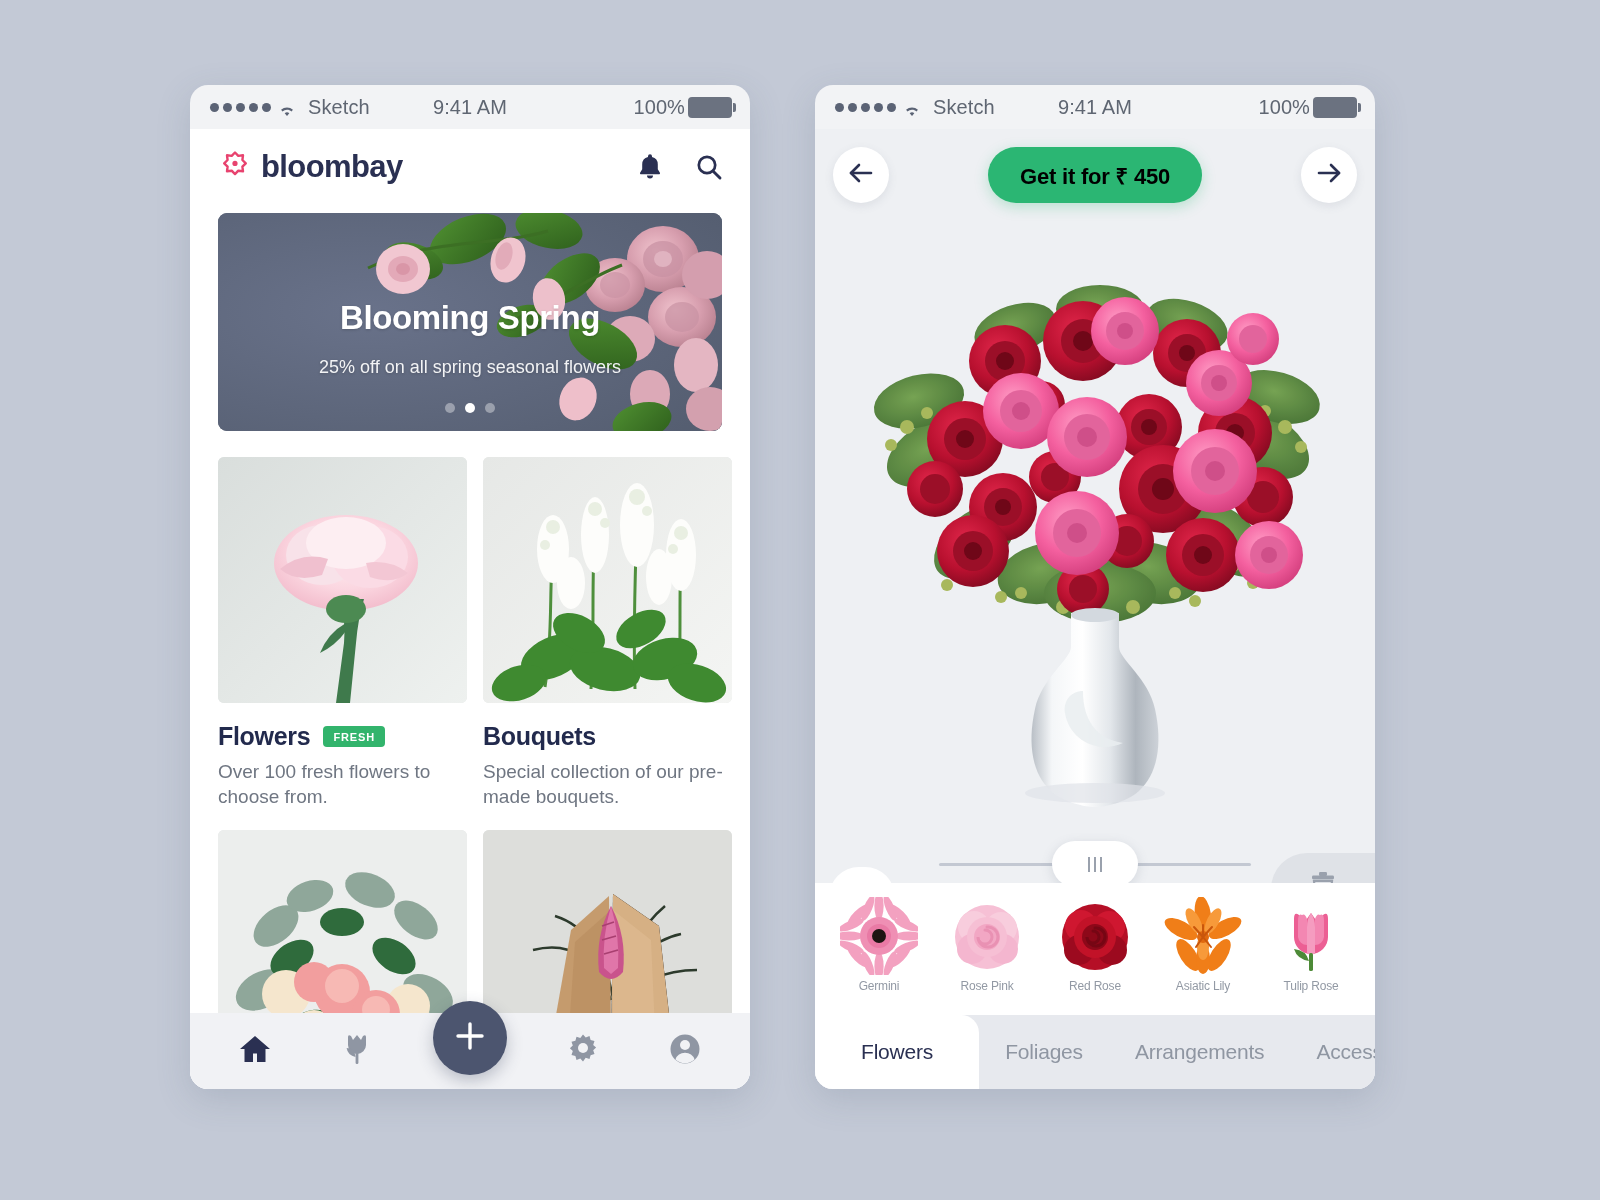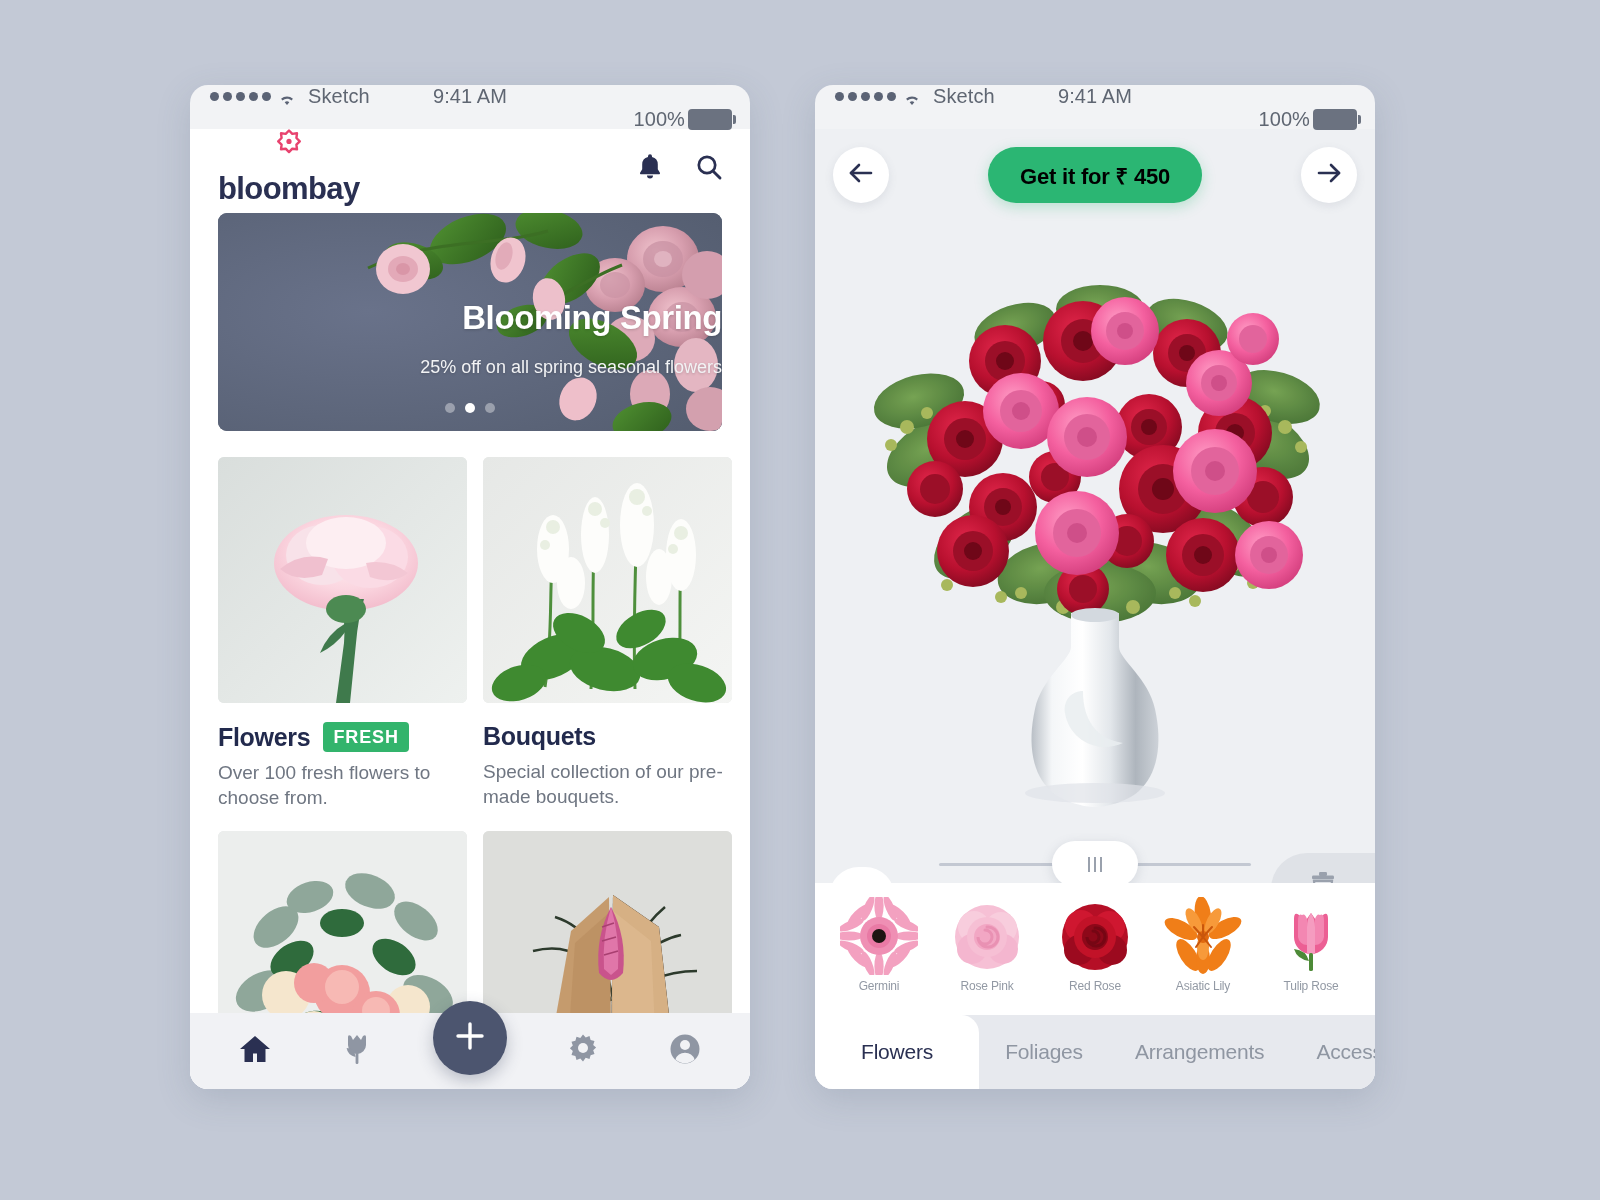--- a/index.html
+++ b/index.html
@@ -18,24 +18,23 @@
     border-radius: 18px;
     overflow: hidden;
     background: #f2f3f5;
     box-shadow: 0 10px 34px rgba(80,92,116,.18);
   }
   #phone-left  { left: 190px; top: 85px; }
   #phone-right { left: 815px; top: 85px; }
 
   
   .statusbar {
-    height: 44px; display: flex; align-items: flex-start;
+    height: 44px; display: flex; align-items: center;
     padding: 0 18px 0 20px; font-size: 19px; color: #6b7280;
     letter-spacing: .1px;
-    flex-direction: column;
   }
   .sb-left { display: flex; align-items: center; gap: 7px; }
   .dots { display: flex; gap: 4px; }
   .dots i { width: 9px; height: 9px; border-radius: 50%; background: #5b6375; display:block; }
   .wifi { width: 18px; height: 14px; }
   .carrier { margin-left: 5px; font-size: 20px; color: #5f6672; }
   .sb-time { position: absolute; left: 0; right: 0; text-align: center;
              font-size: 20px; color: #5f6672; pointer-events: none; }
   .sb-right { margin-left: auto; display: flex; align-items: center; gap: 3px; z-index:2;}
   .batt-pct { font-size: 20px; color: #5f6672; }
@@ -46,33 +45,33 @@
   .batt:after { content:""; position:absolute; right:-4px; top:6px; width:3px;height:9px;
                 background:#6b7280; border-radius:0 2px 2px 0; }
 
   
   #phone-left .screen { height: 960px; background: #ffffff; position: relative; }
 
   .app-header {
     height: 76px; display: flex; align-items: center;
     padding: 0 26px 0 28px; background: #fff;
   }
-  .logo-wrap { display: flex; align-items: center; gap: 9px; flex-direction: column; }
+  .logo-wrap { display: flex; align-items: center; gap: 9px; }
   .logo-mark { width: 34px; height: 34px; }
   .logo-text { font-size: 31px; font-weight: 700; color: #2a3052; letter-spacing: -.6px; }
   .hdr-icons { margin-left: auto; display: flex; align-items: center; gap: 30px; }
   .hdr-icons svg { display: block; }
 
   .banner {
     margin: 8px 28px 0 28px; height: 218px; border-radius: 9px;
     position: relative; overflow: hidden; background: #5b6476;
   }
   .banner-bg { position: absolute; inset: 0; }
   .banner-text {
-    position: absolute; left: 0; right: 0; top: 86px; text-align: right; z-index: 3;
+    position: absolute; left: 0; right: 0; top: 86px; text-align: center; z-index: 3;
   }
   .banner-title {
     font-size: 33px; font-weight: 700; color: #fff; letter-spacing: -.4px;
     text-shadow: 0 1px 3px rgba(0,0,0,.18);
   }
   .banner-sub {
     margin-top: 20px; font-size: 18px; color: #f2f3f5; font-weight: 400;
     text-shadow: 0 1px 3px rgba(0,0,0,.2);
   }
   .banner-dots {
@@ -87,21 +86,21 @@
   .card-row { display: flex; gap: 16px; }
   .card { width: 249px; }
   .card-img {
     width: 249px; height: 246px; border-radius: 6px; overflow: hidden;
     background: #e3e6e5; position: relative;
   }
   .card-img svg { display:block; width:100%; height:100%; }
   .card-title-row { display: flex; align-items: center; gap: 13px; margin-top: 19px; }
   .card-title { font-size: 25px; font-weight: 700; color: #222a4d; letter-spacing: -.3px; }
   .badge {
-    background: #32b46c; color: #fff; font-size: 18px; font-weight: 700;
+    background: #32b46c; color: #fff; font-size: 11px; font-weight: 700;
     letter-spacing: .9px; padding: 5px 10px 4px; border-radius: 4px;
   }
   .card-desc { margin-top: 8px; font-size: 19px; line-height: 1.33; color: #6f7682; }
 
   .card-row-2 { margin-top: 20px; }
 
   .tabbar {
     position: absolute; left: 0; right: 0; bottom: 0; height: 76px;
     background: #f1f2f5; display: flex; align-items: center;
     justify-content: space-around; padding: 0 14px;

